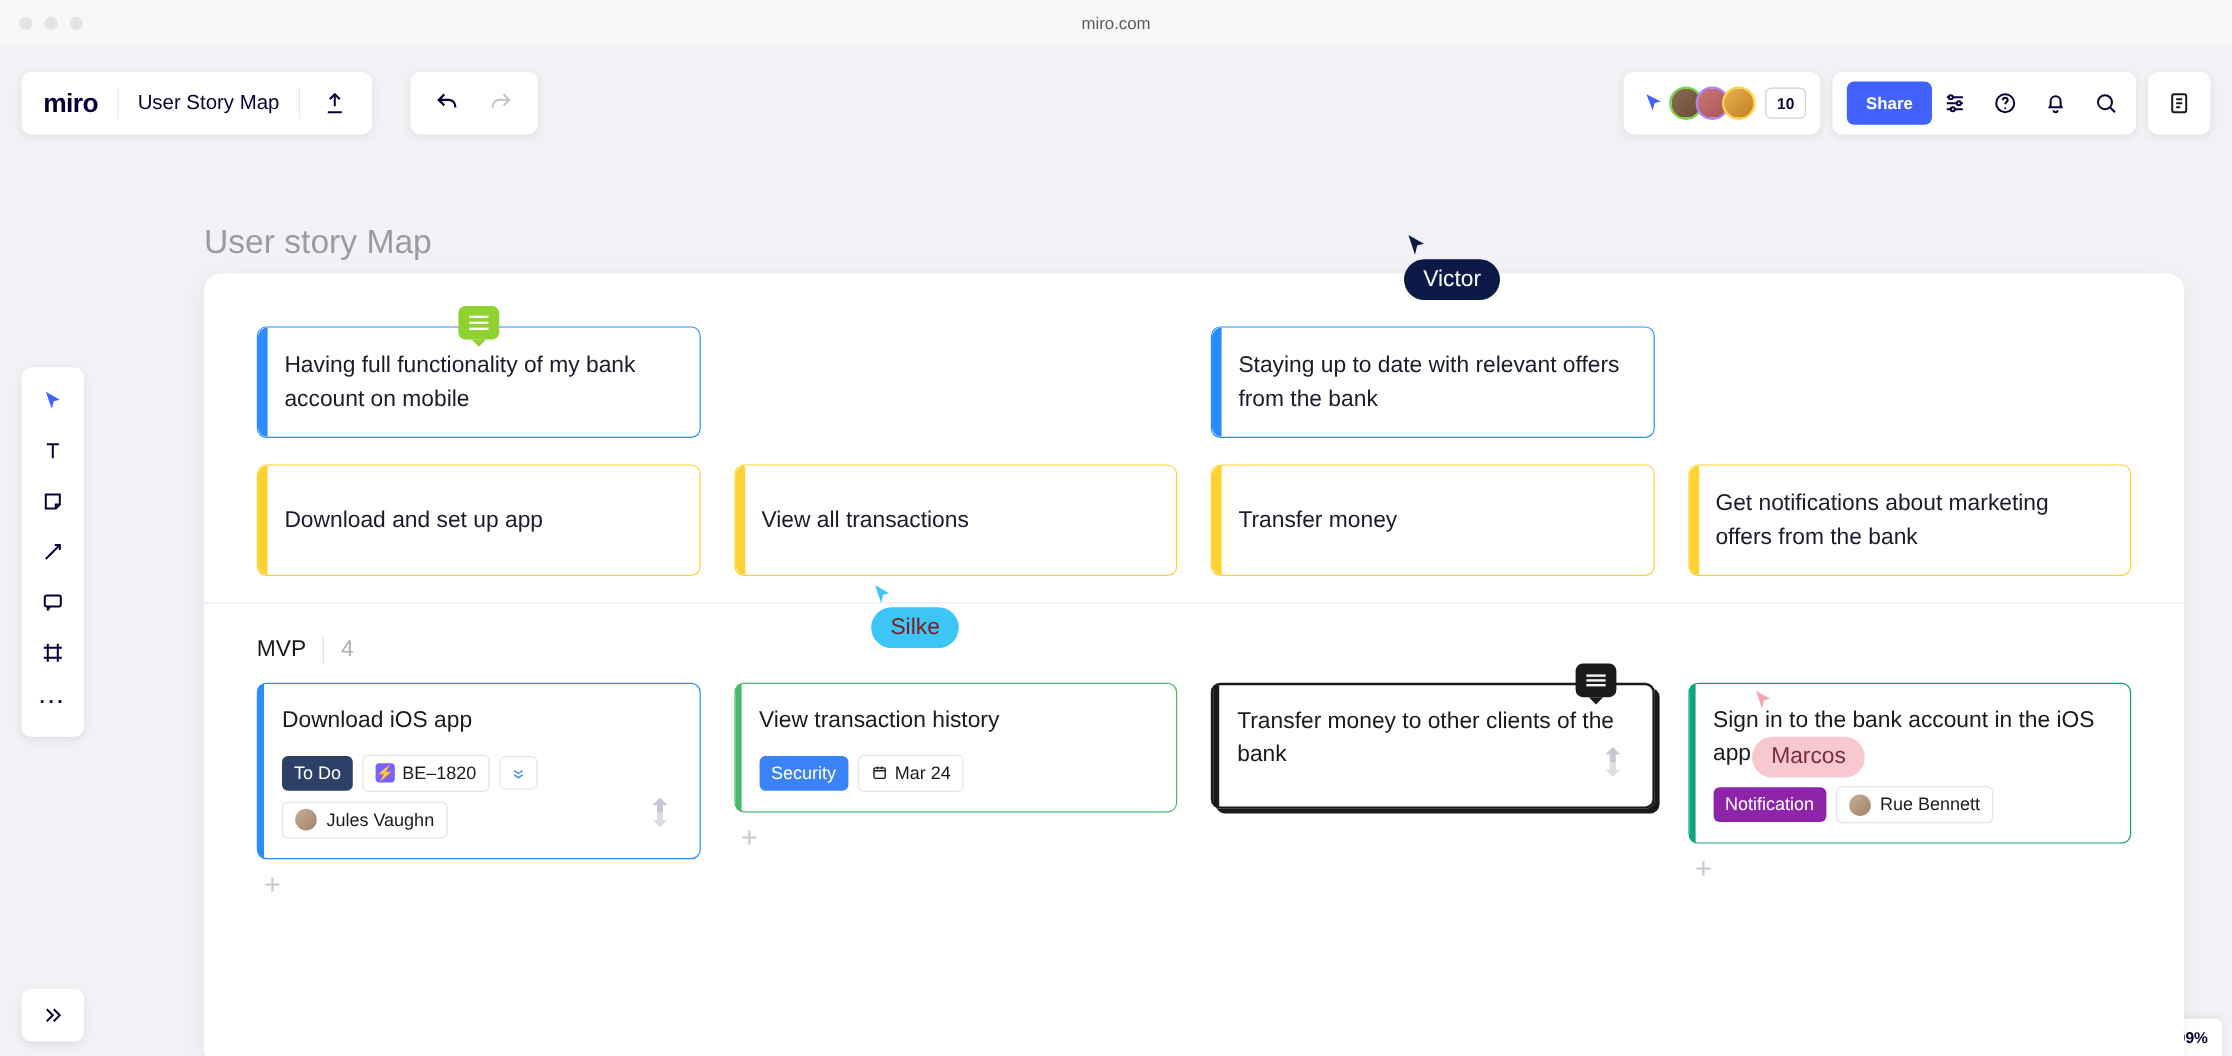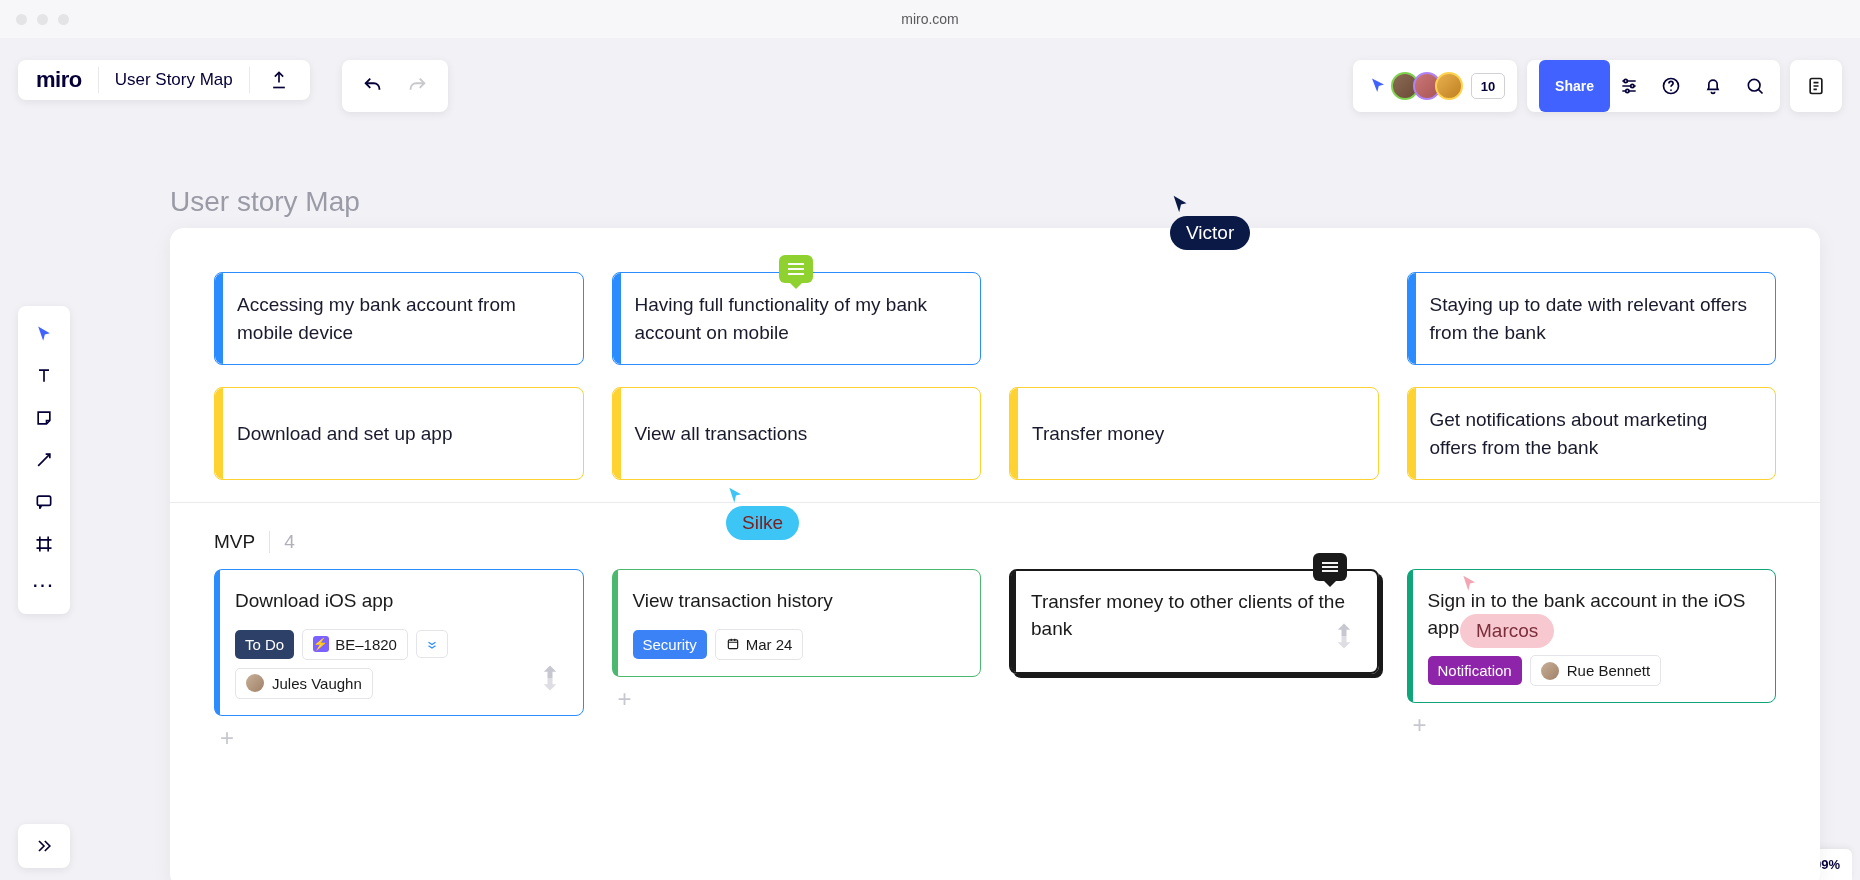--- a/index.html
+++ b/index.html
@@ -31,21 +31,21 @@
 
 
 .topbar-left {
   position: absolute;
   top: 22px; left: 18px;
   background: #fff;
   border-radius: 8px;
   box-shadow: 0 2px 8px rgba(0,0,0,.08);
   display: flex;
   align-items: center;
-  height: 40px;
+  height: 52px;
   padding: 15px 18px;
 }
 .logo { font-weight: 800; font-size: 22px; letter-spacing: -0.5px; color: #050038; }
 .vdiv { width: 1px; height: 26px; background: #e8e8ec; margin: 0 16px; }
 .board-name { font-size: 17px; color: #050038; font-weight: 500; }
 .icon-btn { width: 26px; height: 26px; display: inline-flex; align-items: center; justify-content: center; color: #050038; }
 
 .undo-redo {
   position: absolute; top: 22px; left: 342px;
   background: #fff; border-radius: 8px;
@@ -63,21 +63,21 @@
   background: #fff; border-radius: 8px;
   box-shadow: 0 2px 8px rgba(0,0,0,.08);
   height: 52px; display: flex; align-items: center; padding: 0 12px;
 }
 .avatar { width: 28px; height: 28px; border-radius: 50%; margin-left: -6px; border: 2px solid #fff; }
 .avatar:first-child { margin-left: 0; }
 .av-a { background: linear-gradient(135deg,#8b6b55,#6b4b35); border-color:#7fd34f; }
 .av-b { background: linear-gradient(135deg,#c77,#a55); border-color:#b084f5; }
 .av-c { background: linear-gradient(135deg,#e8b050,#c08020); border-color:#ffd34f; }
 .avatar-count { width: 34px; height: 26px; border: 1px solid #d0d0d6; border-radius: 5px; display: flex; align-items: center; justify-content: center; font-size: 13px; font-weight: 600; margin-left: 8px; color: #050038; }
-.share-btn { background: #4262ff; color: #fff; border: none; height: 52px; padding: 0 16px; border-radius: 6px; font-weight: 700; font-size: 14px; margin-right: 6px; }
+.share-btn { background: #4262ff; color: #fff; border: none; height: 36px; padding: 0 16px; border-radius: 6px; font-weight: 700; font-size: 14px; margin-right: 6px; }
 .right-icons { display: flex; align-items: center; gap: 16px; }
 .notes-btn { width: 52px; justify-content: center; }
 
 
 .side-toolbar {
   position: absolute; top: 268px; left: 18px;
   background: #fff; border-radius: 8px;
   box-shadow: 0 2px 8px rgba(0,0,0,.08);
   display: flex; flex-direction: column; align-items: center;
   padding: 10px 0; gap: 6px; width: 52px;
@@ -335,23 +335,20 @@
       </svg>
   </div>
 
   <div class="zoom-badge">99%</div>
 
   <div class="canvas-title">User story Map</div>
 
   <div class="board">
 
     <div class="row">
-      <div class="card blue">
-        <span>Accessing my bank account from mobile device</span>
-      </div>
       <div class="card blue" style="position:relative;">
         <div class="comment-bubble">
             <span class="comment-lines"></span>
           </div>
         <span>Having full functionality of my bank account on mobile</span>
       </div>
       <div class="card empty"></div>
       <div class="card blue">
         <span>Staying up to date with relevant offers from the bank</span>
       </div>

